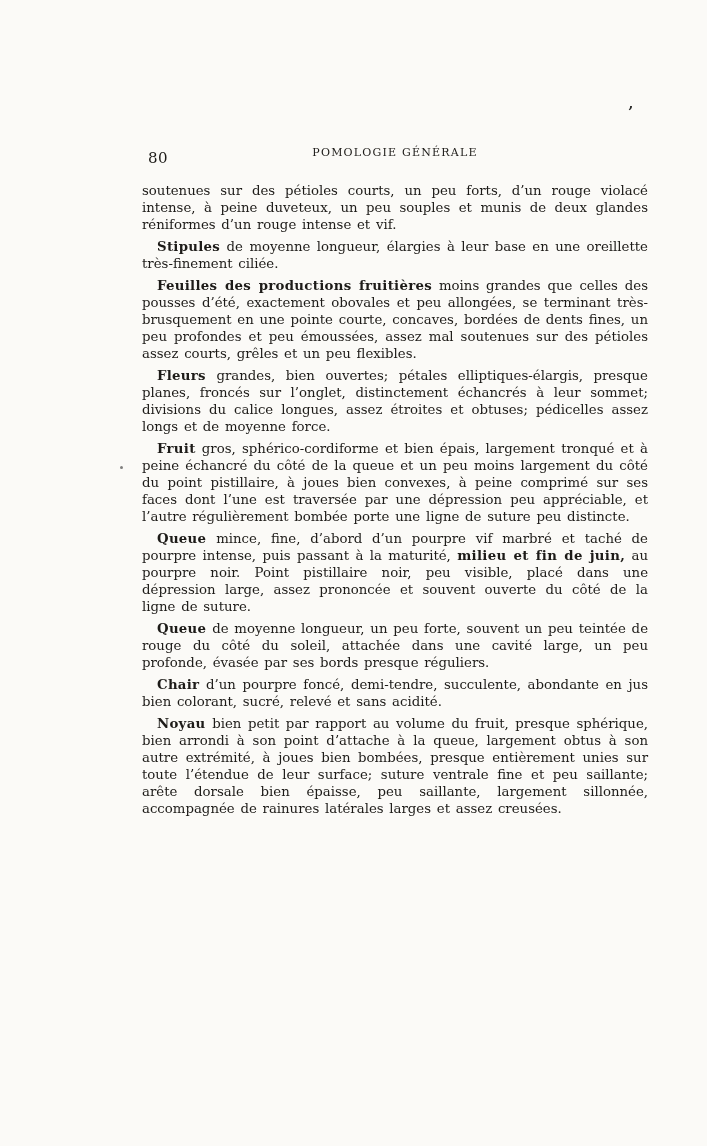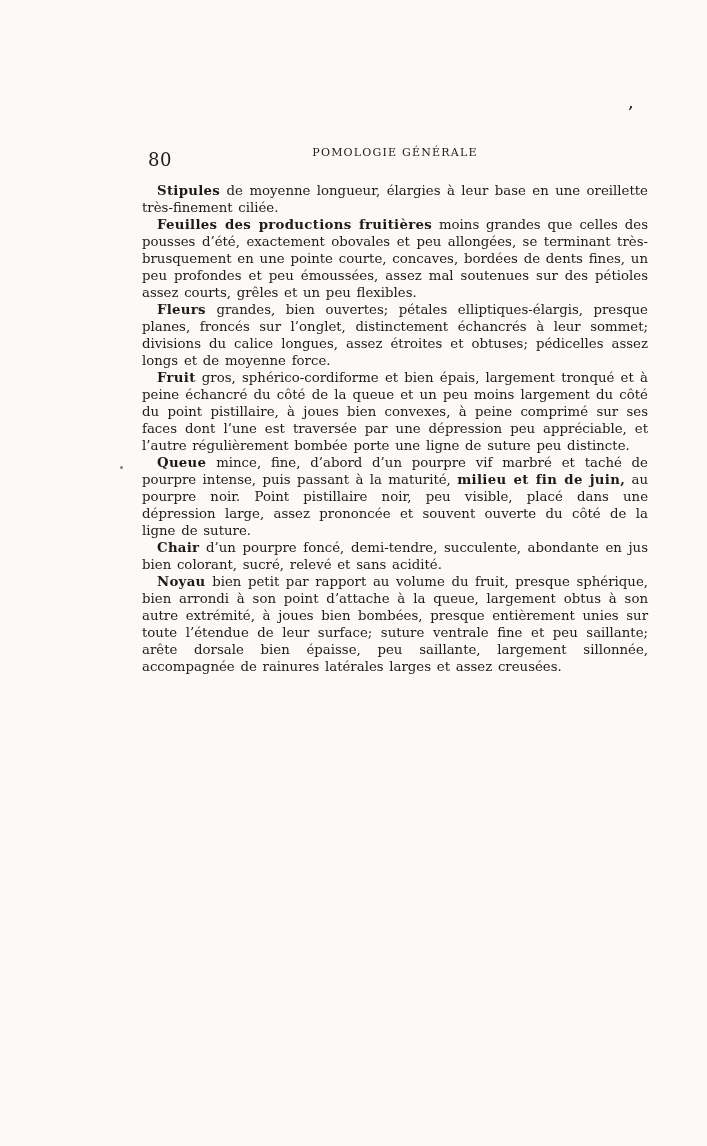--- a/index.html
+++ b/index.html
@@ -24,37 +24,37 @@
   }
   .header-row {
     position: relative;
     height: 20px;
     margin-bottom: 16px;
   }
   .page-num {
     position: absolute;
     left: 6px;
     top: 3px;
-    font-size: 18px;
+    font-size: 15px;
     letter-spacing: 0.5px;
   }
   .running-title {
     text-align: center;
     font-size: 11px;
     letter-spacing: 1.2px;
     white-space: nowrap;
   }
   .body-text {
     font-size: 13.3px;
     line-height: 17px;
     text-align: justify;
     word-spacing: 1.5px;
   }
   .para { margin: 0; }
-  .para + .para { }
+  .para + .para { margin-top: 5px; }
   .para.indent { text-indent: 15px; }
   .para b { font-weight: bold; letter-spacing: 0.3px; }
   .artifact-apostrophe {
     position: absolute;
     left: 628px;
     top: 103px;
     font-size: 15px;
     font-weight: bold;
     color: #2a2a2a;
   }
@@ -77,22 +77,24 @@
   <span class="artifact-dot"></span>
 
   <div class="content">
     <div class="header-row">
       <span class="page-num">80</span>
       <div class="running-title">POMOLOGIE GÉNÉRALE</div>
     </div>
 
     <div class="body-text">
 
+    <p class="para"><span>soutenues sur des pétioles courts, un peu forts, d’un rouge violacé intense, à peine duveteux, un peu souples et munis de deux glandes réniformes d’un rouge intense et vif.</span></p>
         <p class="para indent"><b>Stipules</b><span> de moyenne longueur, élargies à leur base en une oreillette très-finement ciliée.</span></p>
         <p class="para indent"><b>Feuilles des productions fruitières</b><span> moins grandes que celles des pousses d’été, exactement obovales et peu allongées, se terminant très-brusquement en une pointe courte, concaves, bordées de dents fines, un peu profondes et peu émoussées, assez mal soutenues sur des pétioles assez courts, grêles et un peu flexibles.</span></p>
         <p class="para indent"><b>Fleurs</b><span> grandes, bien ouvertes; pétales elliptiques-élargis, presque planes, froncés sur l’onglet, distinctement échancrés à leur sommet; divisions du calice longues, assez étroites et obtuses; pédicelles assez longs et de moyenne force.</span></p>
         <p class="para indent"><b>Fruit</b><span> gros, sphérico-cordiforme et bien épais, largement tronqué et à peine échancré du côté de la queue et un peu moins largement du côté du point pistillaire, à joues bien convexes, à peine comprimé sur ses faces dont l’une est traversée par une dépression peu appréciable, et l’autre régulièrement bombée porte une ligne de suture peu distincte.</span></p>
         <p class="para indent"><b>Queue</b><span> mince, fine, d’abord d’un pourpre vif marbré et taché de pourpre intense, puis passant à la maturité, </span><b>milieu et fin de juin,</b><span> au pourpre noir. Point pistillaire noir, peu visible, placé dans une dépression large, assez prononcée et souvent ouverte du côté de la ligne de suture.</span></p>
+        <p class="para indent"><b>Queue</b><span> de moyenne longueur, un peu forte, souvent un peu teintée de rouge du côté du soleil, attachée dans une cavité large, un peu profonde, évasée par ses bords presque réguliers.</span></p>
         <p class="para indent"><b>Chair</b><span> d’un pourpre foncé, demi-tendre, succulente, abondante en jus bien colorant, sucré, relevé et sans acidité.</span></p>
         <p class="para indent"><b>Noyau</b><span> bien petit par rapport au volume du fruit, presque sphérique, bien arrondi à son point d’attache à la queue, largement obtus à son autre extrémité, à joues bien bombées, presque entièrement unies sur toute l’étendue de leur surface; suture ventrale fine et peu saillante; arête dorsale bien épaisse, peu saillante, largement sillonnée, accompagnée de rainures latérales larges et assez creusées.</span></p>
       </div>
   </div>
 </div>
 
 </body></html>

